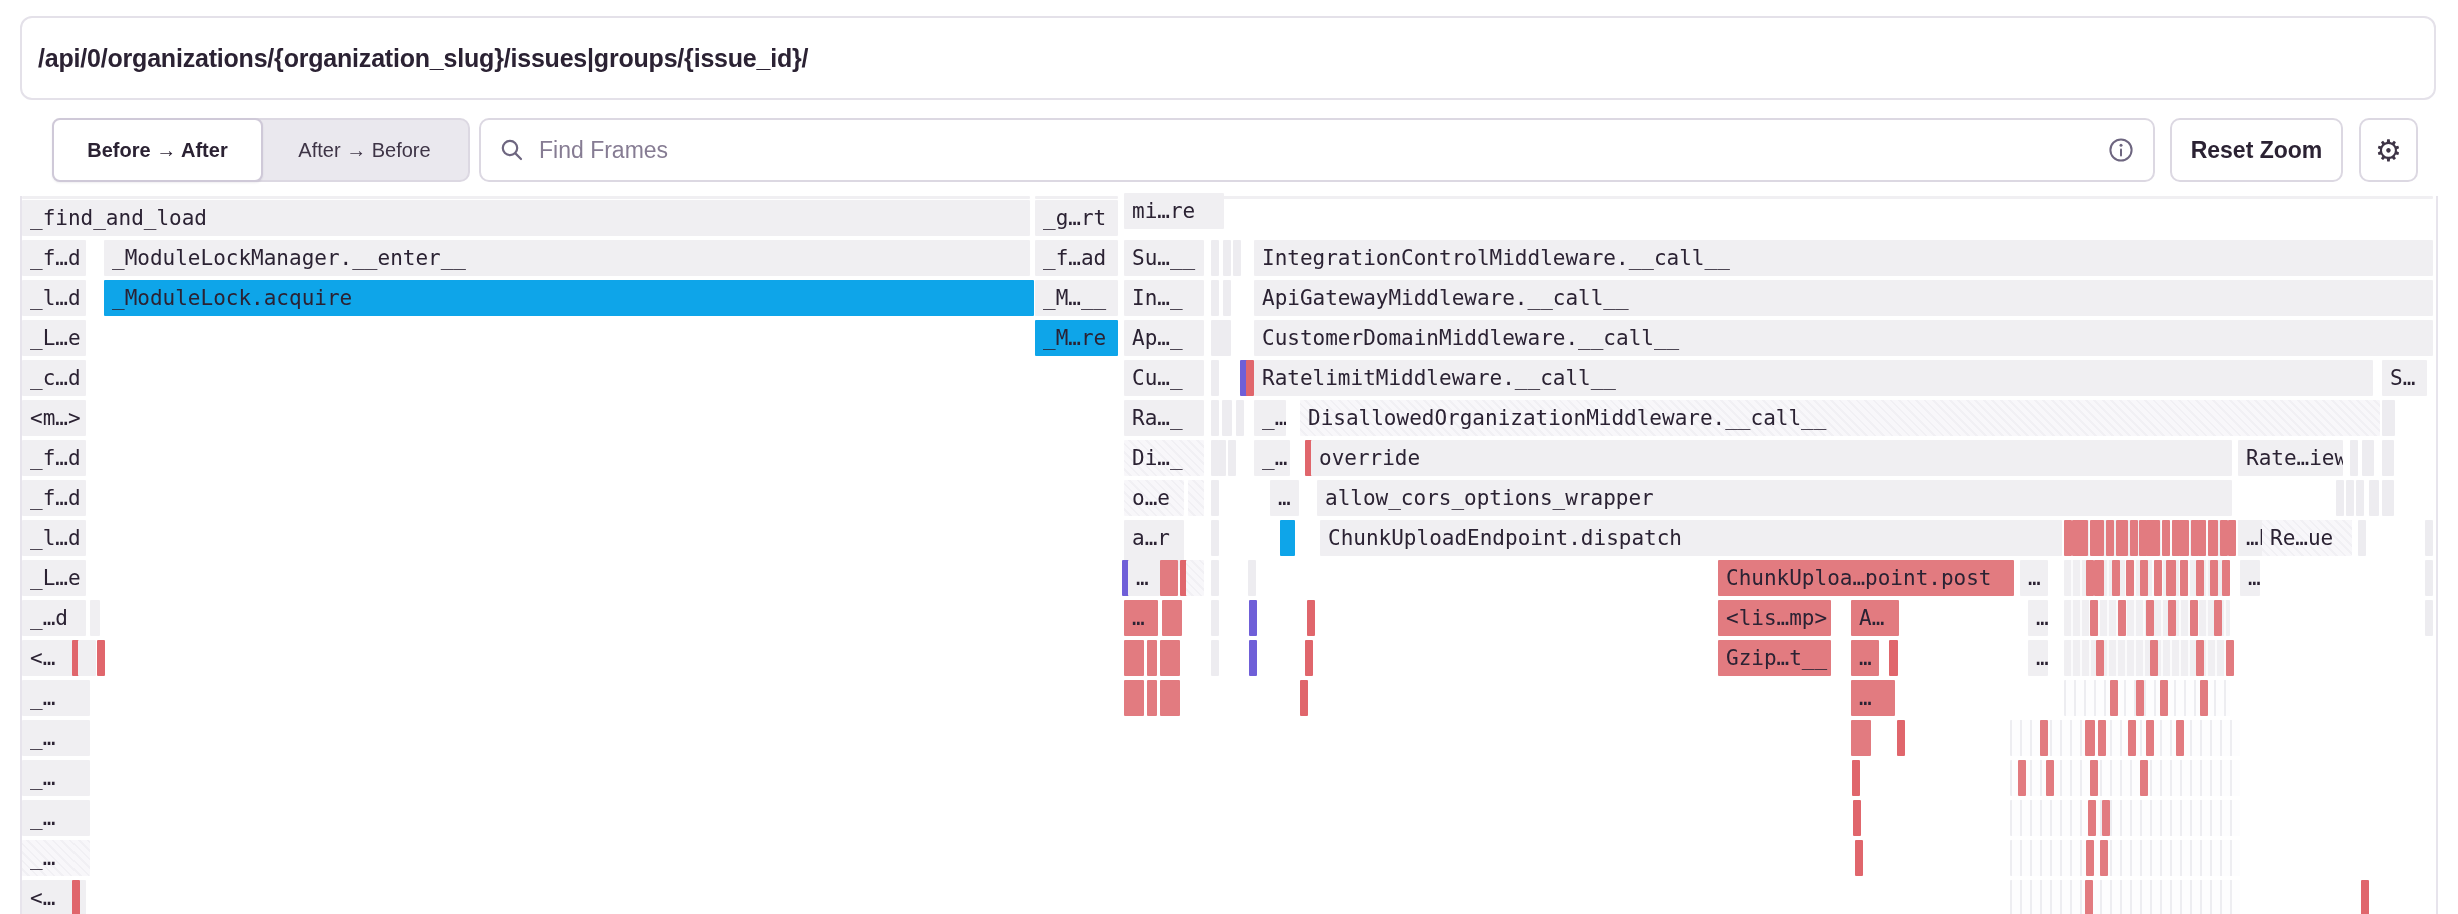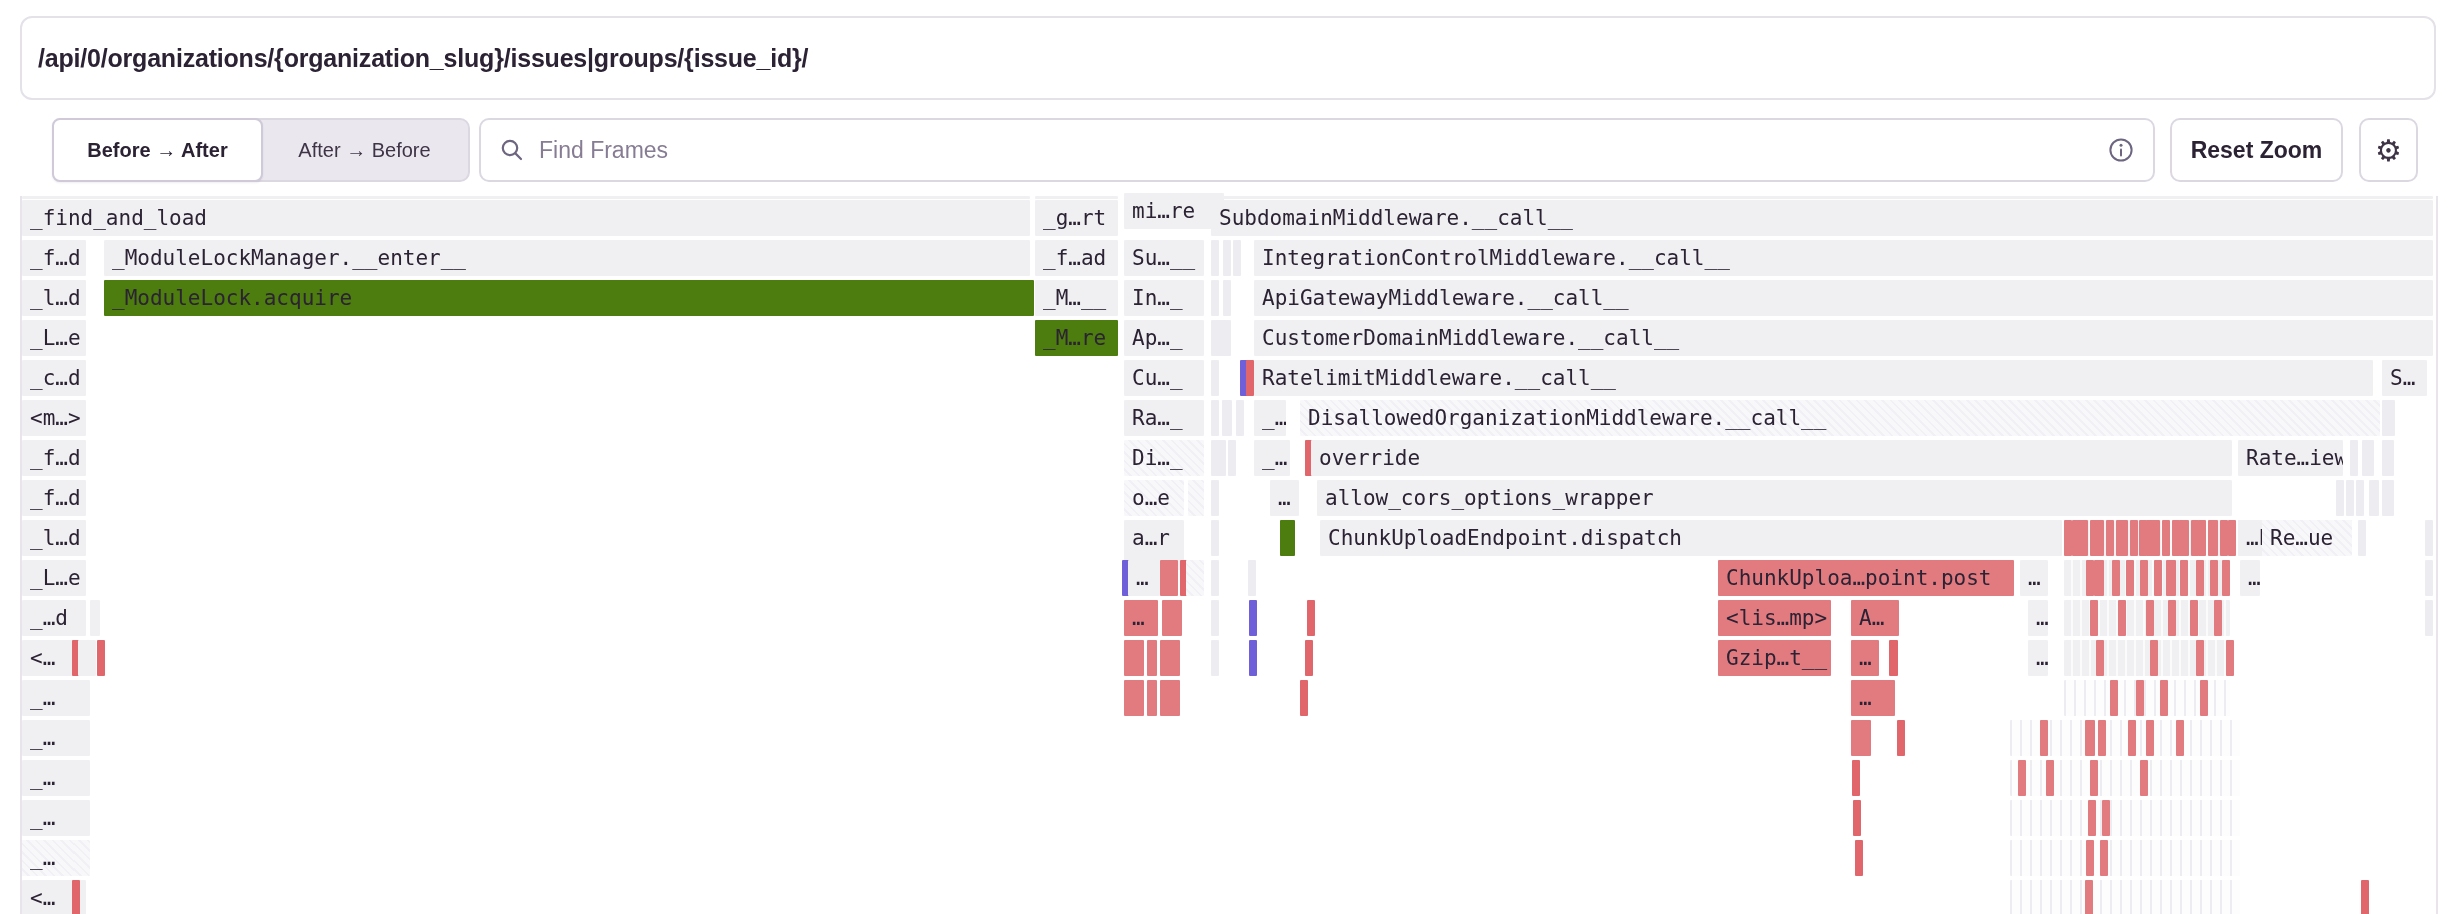--- a/index.html
+++ b/index.html
@@ -33,21 +33,21 @@
   .reset{left:2170px;width:173px;}
   .gear{left:2359px;width:59px;font-family:"DejaVu Sans",sans-serif;font-weight:400;font-size:30px;color:#3e3446;}
   
   .fg{position:absolute;left:0;top:0;width:2458px;height:914px;pointer-events:none;}
   .fg-border{position:absolute;top:196px;width:2px;height:718px;background:#e7e4ec;}
   .frame{position:absolute;box-sizing:border-box;font-family:"DejaVu Sans Mono","Liberation Mono",monospace;
          font-size:21px;color:#2b2233;white-space:nowrap;overflow:hidden;padding-left:8px;
          border-radius:1px;pointer-events:auto;cursor:pointer;}
   .c-g{background:#f0eff2;}
   .c-gl{background:repeating-linear-gradient(45deg,#f8f7fa 0 4px,#f1f0f4 4px 6px);}
-  .c-p{background:#4d7c0f;}
+  .c-p{background:#0ea5e9;}
   .c-r{background:#e27b80;}
   .c-rs{background:#e0666c;}
   .c-ps{background:#6f5fd8;}
   .c-gs{background:#edecf0;}
   .c-gb{background:repeating-linear-gradient(90deg,#f0eff2 0 7px,#fbfbfc 7px 9px);}
   .c-w{background:repeating-linear-gradient(90deg,#ededf1 0 2px,#fdfdfe 2px 10px);}
   svg{display:block;}
 </style>
 </head>
 <body>
@@ -86,21 +86,20 @@
 <div class="fg" id="fg">
   <div class="fg-border" style="left:20px"></div>
   <div class="fg-border" style="left:2436px"></div>
 <div class="frame c-g" style="left: 22px; top: 196px; width: 1008px; height: 3px; line-height: 3px;"></div>
     <div class="frame c-g" style="left: 1035px; top: 196px; width: 83px; height: 3px; line-height: 3px;"></div>
     <div class="frame c-g" style="left: 1124px; top: 196px; width: 80px; height: 3px; line-height: 3px;"></div>
     <div class="frame c-g" style="left: 1211px; top: 196px; width: 1222px; height: 3px; line-height: 3px;"></div>
     <div class="frame c-g" style="left: 22px; top: 200px; width: 1008px; height: 36px; line-height: 36px;">_find_and_load</div>
     <div class="frame c-g" style="left: 1035px; top: 200px; width: 83px; height: 36px; line-height: 36px;">_g…rt</div>
     <div class="frame c-g" style="left: 1124px; top: 193px; width: 100px; height: 36px; line-height: 36px;">mi…re</div>
-    <div class="frame c-g" style="left: 1211px; top: 200px; width: 1222px; height: 36px; line-height: 36px;">SubdomainMiddleware.__call__</div>
     <div class="frame c-g" style="left: 22px; top: 240px; width: 64px; height: 36px; line-height: 36px;">_f…d</div>
     <div class="frame c-g" style="left: 104px; top: 240px; width: 926px; height: 36px; line-height: 36px;">_ModuleLockManager.__enter__</div>
     <div class="frame c-g" style="left: 1035px; top: 240px; width: 83px; height: 36px; line-height: 36px;">_f…ad</div>
     <div class="frame c-g" style="left: 1124px; top: 240px; width: 80px; height: 36px; line-height: 36px;">Su…__</div>
     <div class="frame c-gs" style="left: 1211px; top: 240px; width: 8px; height: 36px; line-height: 36px;"></div>
     <div class="frame c-gs" style="left: 1223px; top: 240px; width: 6px; height: 36px; line-height: 36px;"></div>
     <div class="frame c-gs" style="left: 1233px; top: 240px; width: 4px; height: 36px; line-height: 36px;"></div>
     <div class="frame c-g" style="left: 1254px; top: 240px; width: 1179px; height: 36px; line-height: 36px;">IntegrationControlMiddleware.__call__</div>
     <div class="frame c-g" style="left: 22px; top: 280px; width: 64px; height: 36px; line-height: 36px;">_l…d</div>
     <div class="frame c-p" style="left: 104px; top: 280px; width: 930px; height: 36px; line-height: 36px;">_ModuleLock.acquire</div>

